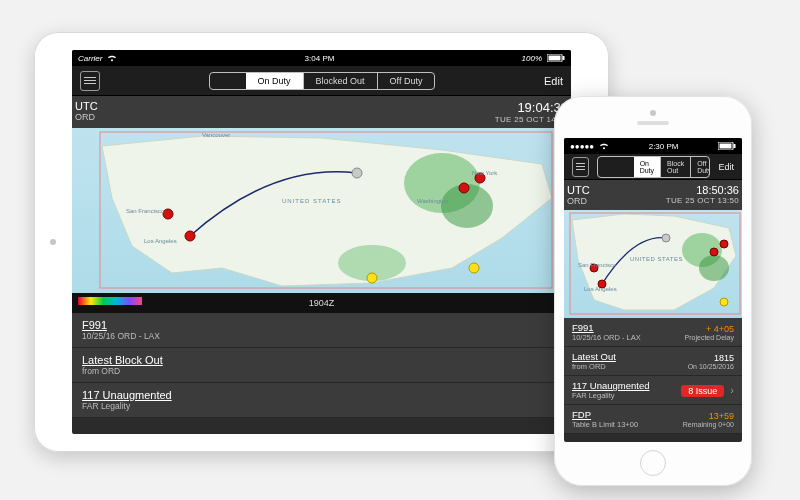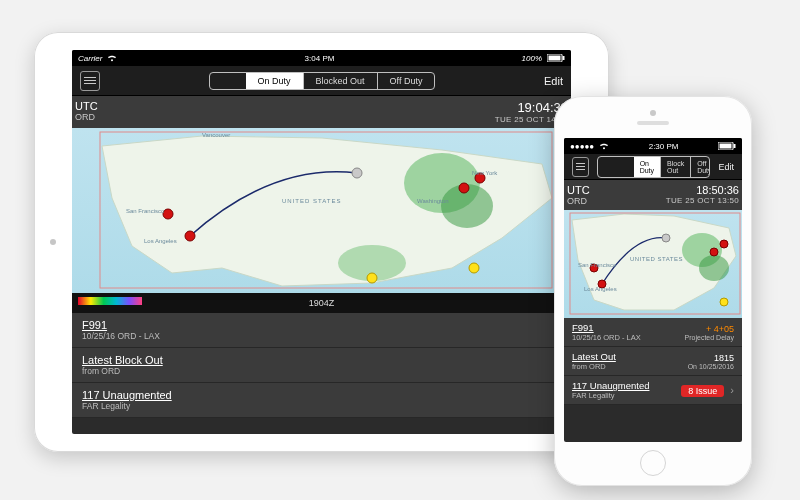--- a/index.html
+++ b/index.html
@@ -309,17 +309,27 @@
       </div>
       <div class="row">
         <div class="l">
             <div class="h">117 Unaugmented</div>
           <div class="s">FAR Legality</div>
           </div>
         <div class="r">
           <span class="redchip">8 Issue</span><span class="chev">›</span>
         </div>
       </div>
+      <div class="row">
+        <div class="l">
+            <div class="h">FDP</div>
+          <div class="s">Table B Limit 13+00</div>
+          </div>
+        <div class="r">
+            <div class="h orange">13+59</div>
+          <div class="s">Remaining 0+00</div>
+          </div>
+      </div>
 
     </div>
 
   </div>
 </div>
 
 </body></html>

